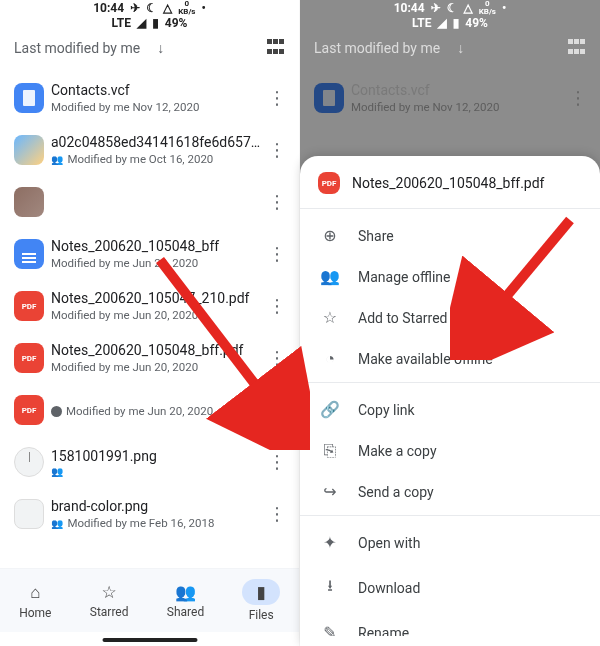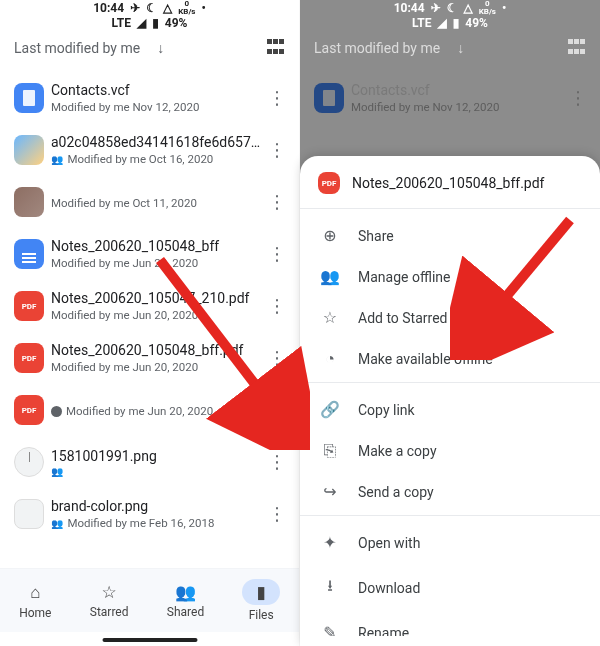--- a/index.html
+++ b/index.html
@@ -232,23 +232,20 @@
           <div class="file-meta">
             <span class="shared-ic">👥</span>
             <span>Modified by me Oct 16, 2020</span>
           </div>
         </div>
         <div class="more-btn">⋮</div>
       </div>
       <div class="file-row">
         <div class="thumb img2"></div>
         <div class="file-info">
-          <div class="file-meta">
-            <span>Modified by me Oct 11, 2020</span>
-          </div>
         </div>
         <div class="more-btn">⋮</div>
       </div>
       <div class="file-row">
         <div class="thumb docs">
           <div style="width:14px;height:2px;background:#fff;margin:1px 0;box-shadow:0 4px 0 #fff,0 8px 0 #fff;"></div>
         </div>
         <div class="file-info">
           <div class="file-name">Notes_200620_105048_bff</div>
           <div class="file-meta">

